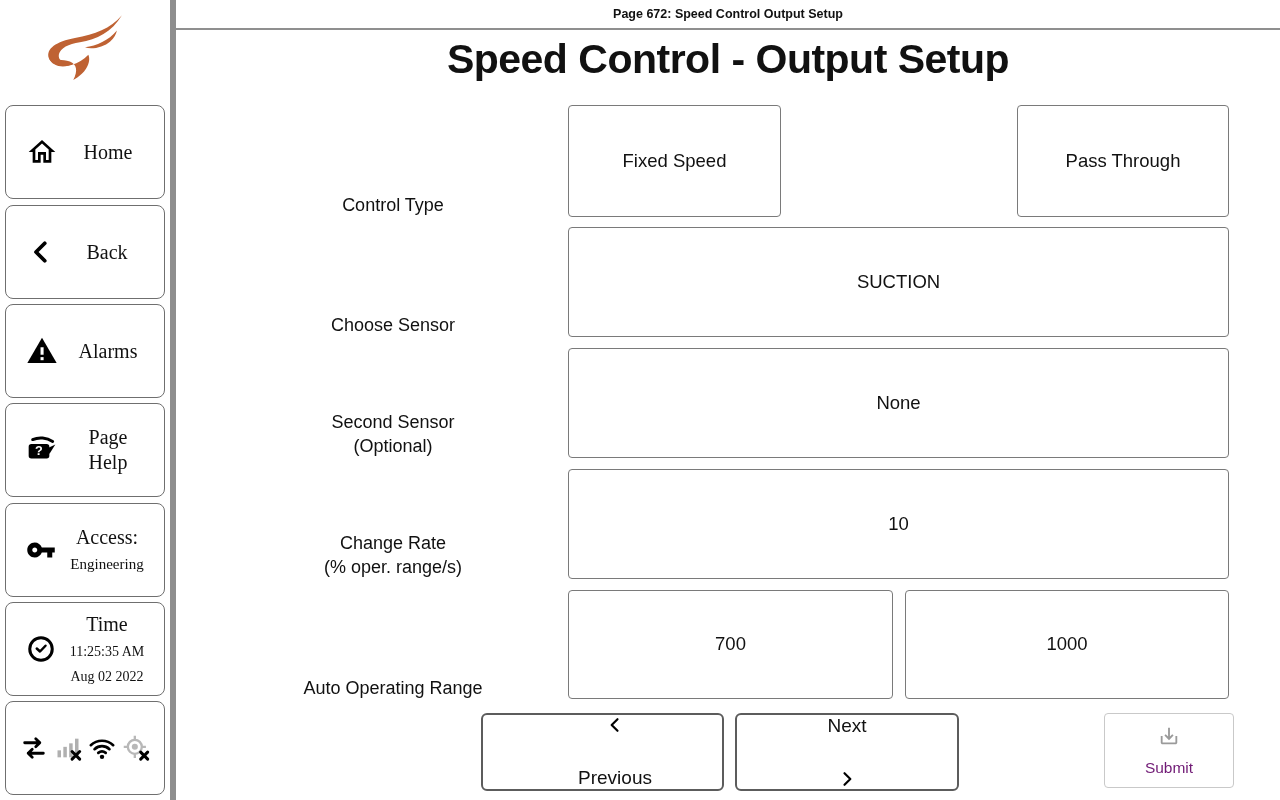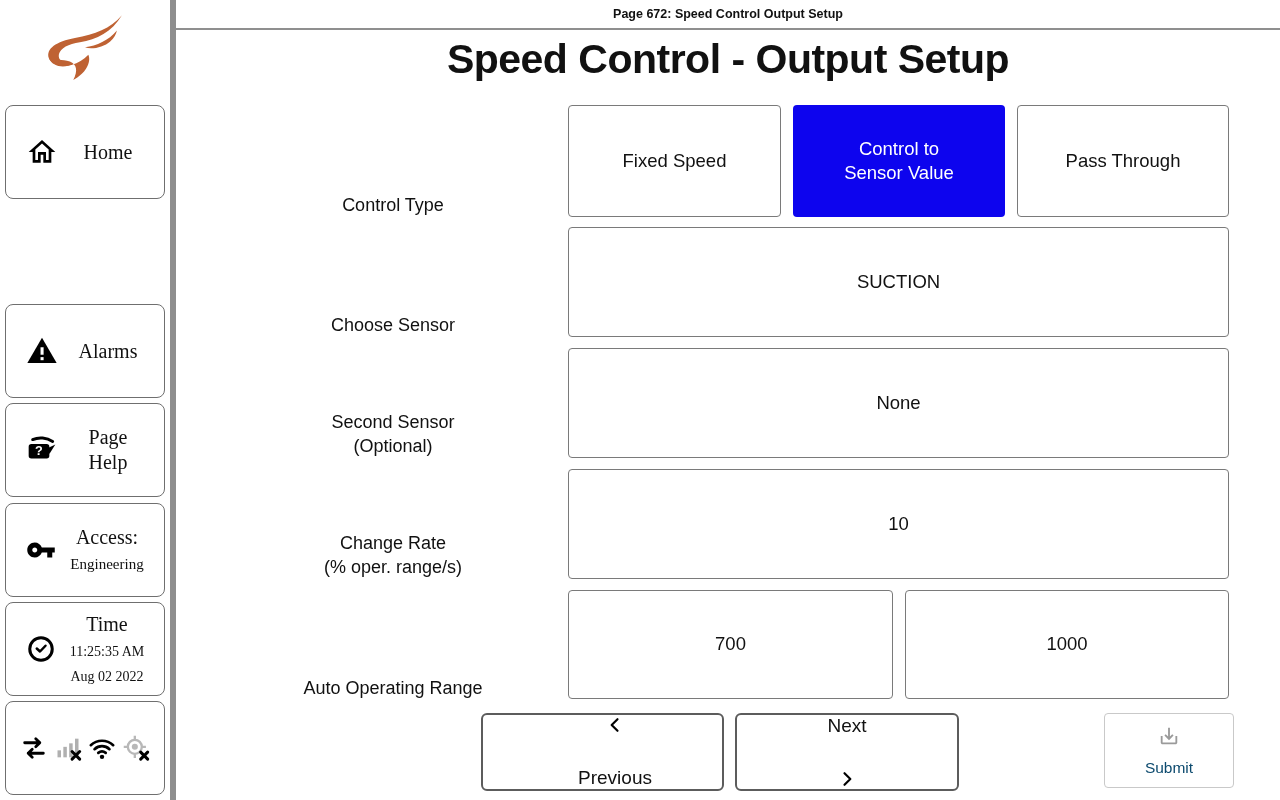--- a/index.html
+++ b/index.html
@@ -41,21 +41,21 @@
   .btn.selected { border:none; color:#fff; }
   .wrap-narrow { display:inline-block; width:130px; }
 
   
   .nav-btn { position:absolute; top:713px; height:78px; border:2px solid #5c5c5c; border-radius:6px;
              background:#fff; display:flex; align-items:center; font-size:19px;flex-direction:column; }
   .chev { display:flex; align-items:center; }
   .submit-btn { position:absolute; top:713px; left:928px; width:130px; height:75px;
                 border:1.5px solid #c9c9c9; border-radius:4px; background:#fff;
                 display:flex; flex-direction:column; align-items:center; justify-content:center;
-                gap:8px; color:#0c4a6e; font-size:15.5px; }
+                gap:8px; color:#701a75; font-size:15.5px; }
 </style>
 </head>
 <body>
 
 <div class="screen">
 
   <div class="sidebar">
 
     <div class="logo-wrap">
       <svg width="104" height="84" viewBox="0 0 120 100">
@@ -67,20 +67,28 @@
 
     <div class="side-btn" style="top:105px">
       <span class="icn">
         <svg width="32" height="32" viewBox="0 0 24 24">
             <path fill="#000" fill-rule="evenodd" d="M12 5.69l5 4.5V18h-2v-6H9v6H7v-7.81l5-4.5M12 3L2 12h3v8h6v-6h2v6h6v-8h3L12 3z"></path>
           </svg>
       </span>
       <span class="lbl">Home</span>
     </div>
 
+    <div class="side-btn" style="top:205px">
+      <span class="icn">
+        <svg width="30" height="30" viewBox="0 0 24 24">
+            <path d="M15 5 L8 12 L15 19" fill="none" stroke="#000" stroke-width="3" stroke-linecap="round" stroke-linejoin="round"></path>
+          </svg>
+      </span>
+      <span class="lbl">Back</span>
+    </div>
 
     <div class="side-btn" style="top:304px">
       <span class="icn">
         <svg width="32" height="32" viewBox="0 0 24 24">
           <path fill="#000" d="M1 21h22L12 2 1 21z"></path>
           <rect x="10.9" y="9.2" width="2.3" height="5.6" fill="#fff"></rect>
           <rect x="10.9" y="16.6" width="2.3" height="2.3" fill="#fff"></rect>
         </svg>
       </span>
       <span class="lbl">Alarms</span>
@@ -166,23 +174,20 @@
     <div class="page-label">Page 672: Speed Control Output Setup</div>
     <div class="hline"></div>
     <h1 class="title">Speed Control - Output Setup</h1>
 
     <div class="row-label" style="top:105px;height:112px">
       <span>Control Type</span>
     </div>
     <div class="btn" style="left:392px;top:105px;width:213px;height:112px">
       <span>Fixed Speed</span>
     </div>
-    <div class="btn selected" style="left: 617px; top: 105px; width: 212px; height: 112px; background: rgb(13, 4, 238);">
-      <span class="wrap-narrow">Control to Sensor Value</span>
-    </div>
     <div class="btn" style="left:841px;top:105px;width:212px;height:112px">
       <span>Pass Through</span>
     </div>
 
     <div class="row-label" style="top:227px;height:110px">
       <span>Choose Sensor</span>
     </div>
     <div class="btn" style="left:392px;top:227px;width:661px;height:110px">
       <span>SUCTION</span>
     </div>

